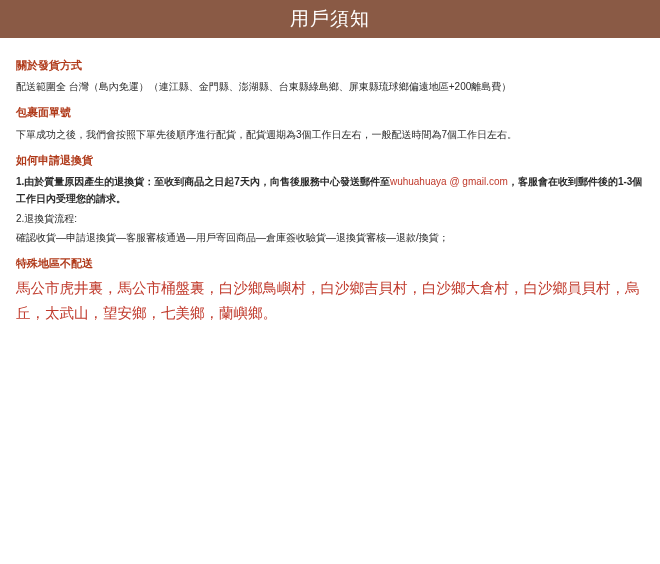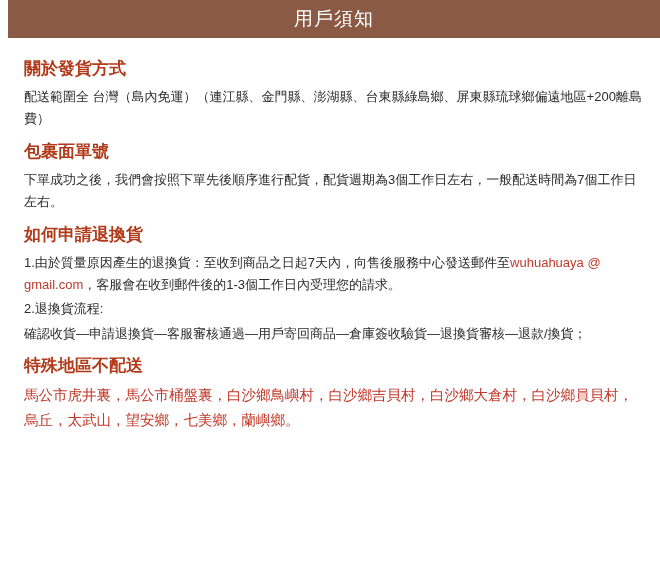--- a/index.html
+++ b/index.html
@@ -12,21 +12,20 @@
     background: #ffffff;
     font-family: "Liberation Sans", sans-serif;
     color: #1a1a1a;
     overflow: hidden;
   }
   .page {
     width: 660px;
     height: 564px;
     position: relative;
     box-sizing: border-box;
-    padding-left: 8px;
   }
   .header-bar {
     background: #8a5a45;
     height: 38px;
     display: flex;
     align-items: center;
     justify-content: center;
   }
   .header-title {
     color: #ffffff;
@@ -36,42 +35,42 @@
   }
   .content {
     padding: 10px 16px 0 16px;
     box-sizing: border-box;
   }
   .section {
     margin-bottom: 2px;
   }
   .sec-title {
     color: #b03a1a;
-    font-size: 17px;
+    font-size: 11px;
     font-weight: bold;
     margin: 10px 0 6px 0;
     line-height: 1.3;
   }
   .para {
-    font-size: 13px;
+    font-size: 10px;
     line-height: 1.72;
     color: #2b2b2b;
     margin: 0 0 2px 0;
   }
   .email {
     color: #c0392b;
     text-decoration: none;
   }
   .red-text {
     color: #c0392b;
     font-size: 14.5px;
     line-height: 1.72;
     margin: 0;
   }
-  .inline { display: inline; }
+  .inline { display: inline; font-weight: bold; }
 </style>
 </head>
 <body>
 
 <div class="page">
 
   <div class="header-bar">
     <div class="header-title">用戶須知</div>
   </div>
 

